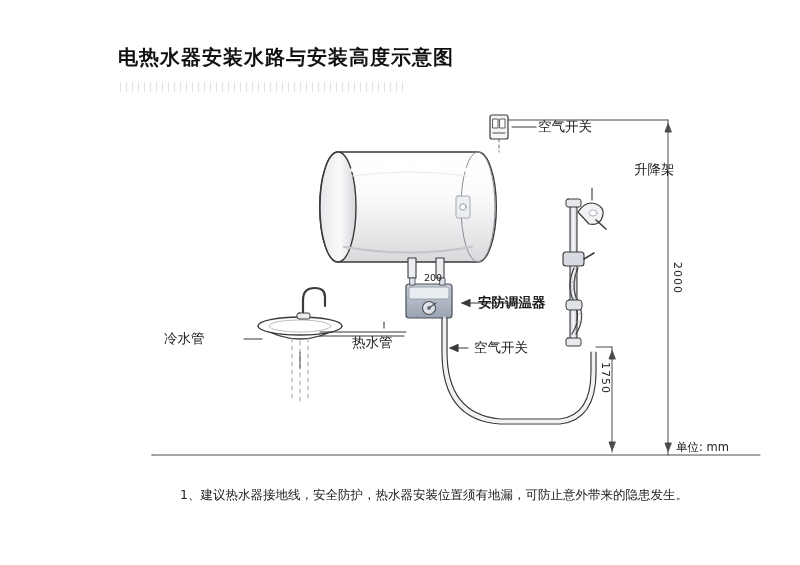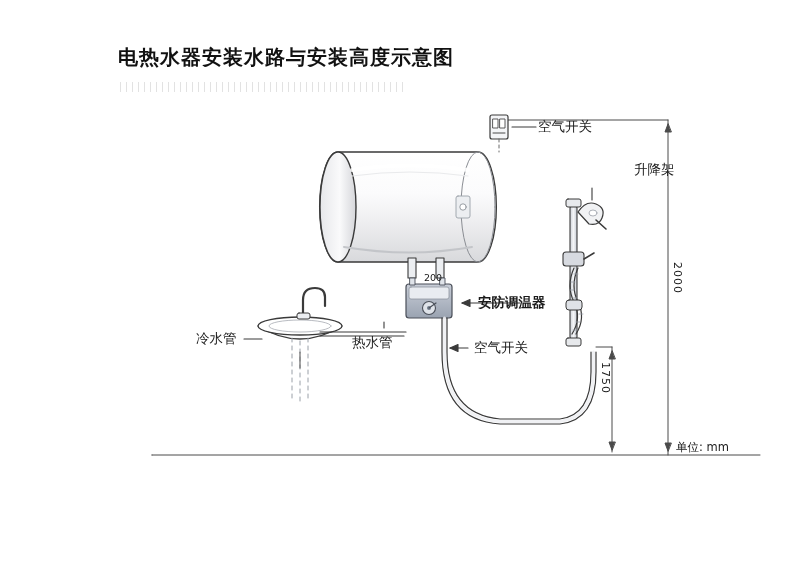--- a/index.html
+++ b/index.html
@@ -298,26 +298,27 @@
         <path d="M468 348 L450 348" fill="none"></path>
         <path d="M450 348 L458 344.5 L458 351.5 Z"></path>
       </g>
 
     </g>
   </svg>
 
   <div class="lbl" style="left:538px; top:120px;">空气开关</div>
   <div class="lbl" style="left:596px; top:163px;margin-left:38px;">升降架</div>
   <div class="lbl bold" style="left:478px; top:296px;">安防调温器</div>
-  <div class="lbl" style="left:196px; top:332px;">冷水管</div>
+  <div class="lbl" style="left:164px; top:332px;">冷水管</div>
   <div class="lbl" style="left:352px; top:336px;">热水管</div>
   <div class="lbl" style="left:474px; top:341px;">空气开关</div>
 
   <div class="lbl vert small" style="left:672px; top:262px;">2000</div>
   <div class="lbl vert small" style="left:600px; top:362px;">1750</div>
 
   <div class="cap100">200</div>
   <div class="unit">单位: mm</div>
 
   <div class="notes">
+    <div class="n">1、建议热水器接地线，安全防护，热水器安装位置须有地漏，可防止意外带来的隐患发生。</div>
   </div>
 
 </div>
 
 </body></html>

